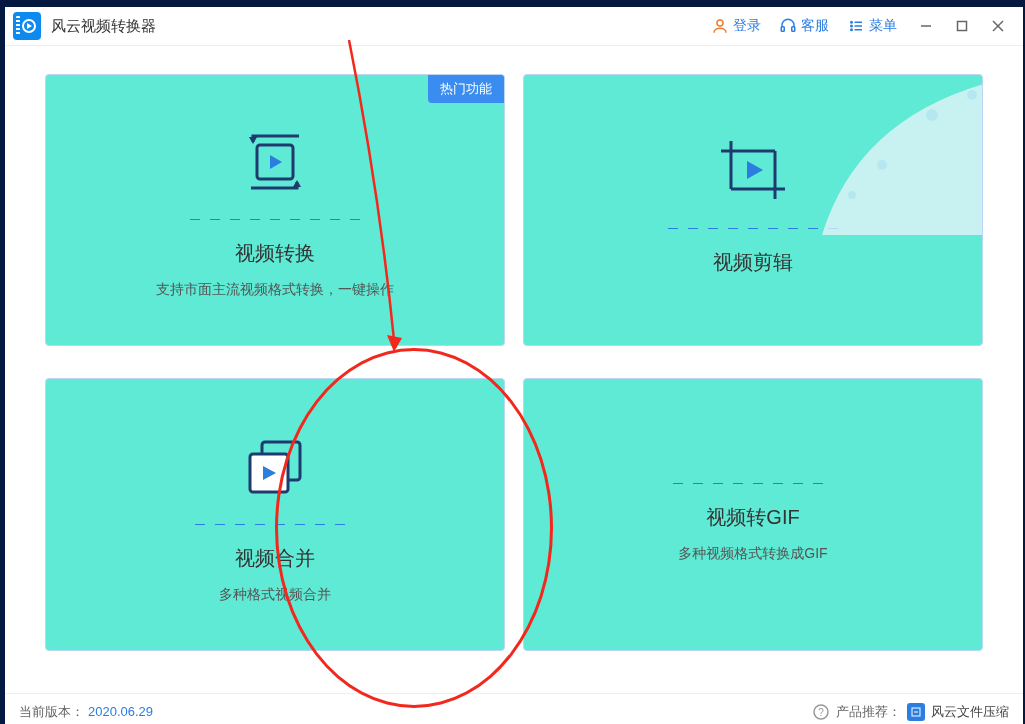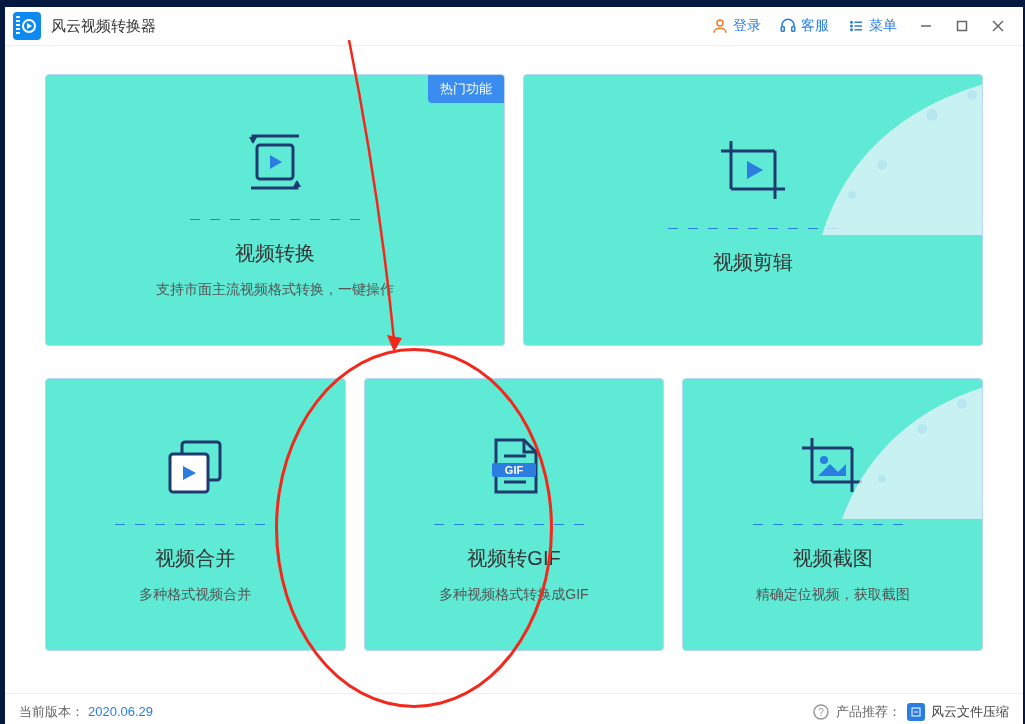--- a/index.html
+++ b/index.html
@@ -334,56 +334,25 @@
             <rect x="6" y="16" width="38" height="38" rx="3" fill="#fff" stroke="#1e3a6e" stroke-width="3"></rect>
             <polygon points="19,28 19,42 32,35" fill="#2b7de0"></polygon>
           </svg>
         </div>
         <div class="card-divider"></div>
         <div class="card-title">视频合并</div>
         <div class="card-desc">多种格式视频合并</div>
       </div>
 
       <div class="card small">
-        <div class="card-icon">
-          <svg width="56" height="62" viewBox="0 0 56 62">
-            <path d="M10 4 L38 4 L50 16 L50 56 L10 56 Z" fill="none" stroke="#1e3a6e" stroke-width="3"></path>
-            <path d="M38 4 L38 16 L50 16" fill="none" stroke="#1e3a6e" stroke-width="3"></path>
-            <line x1="18" y1="20" x2="40" y2="20" stroke="#1e3a6e" stroke-width="3"></line>
-            <line x1="18" y1="46" x2="40" y2="46" stroke="#1e3a6e" stroke-width="3"></line>
-            <rect x="6" y="27" width="44" height="14" rx="2" fill="#2b7de0"></rect>
-            <text x="28" y="38" text-anchor="middle" fill="#fff" font-size="11" font-weight="bold" font-family="sans-serif">GIF</text>
-          </svg>
-        </div>
         <div class="card-divider"></div>
         <div class="card-title">视频转GIF</div>
         <div class="card-desc">多种视频格式转换成GIF</div>
       </div>
 
-      <div class="card small">
-        <svg class="card-bg-deco" style="width:180px;height:160px;top:-20px;right:-30px" viewBox="0 0 180 160">
-          <path d="M10 160 Q 50 50 180 20 L180 160 Z" fill="#ecf3fc"></path>
-          <circle cx="50" cy="120" r="4" fill="#d5e6fb"></circle>
-          <circle cx="90" cy="70" r="5" fill="#d5e6fb"></circle>
-          <circle cx="130" cy="45" r="5" fill="#d5e6fb"></circle>
-        </svg>
-        <div class="card-icon">
-          <svg width="66" height="58" viewBox="0 0 66 58">
-            <line x1="12" y1="0" x2="12" y2="44" stroke="#1e3a6e" stroke-width="3"></line>
-            <line x1="2" y1="10" x2="52" y2="10" stroke="#1e3a6e" stroke-width="3"></line>
-            <line x1="52" y1="10" x2="52" y2="54" stroke="#1e3a6e" stroke-width="3"></line>
-            <line x1="12" y1="44" x2="62" y2="44" stroke="#1e3a6e" stroke-width="3"></line>
-            <circle cx="24" cy="22" r="4" fill="#2b7de0"></circle>
-            <path d="M18 38 L30 26 L38 34 L46 26 L46 38 Z" fill="#2b7de0"></path>
-          </svg>
-        </div>
-        <div class="card-divider"></div>
-        <div class="card-title">视频截图</div>
-        <div class="card-desc">精确定位视频，获取截图</div>
-      </div>
 
 
     </div>
   </div>
 
   <div class="footer">
     <span class="ver-label">当前版本：</span>
     <span class="ver-value">2020.06.29</span>
     <div class="footer-spacer"></div>
     <div class="footer-right">

